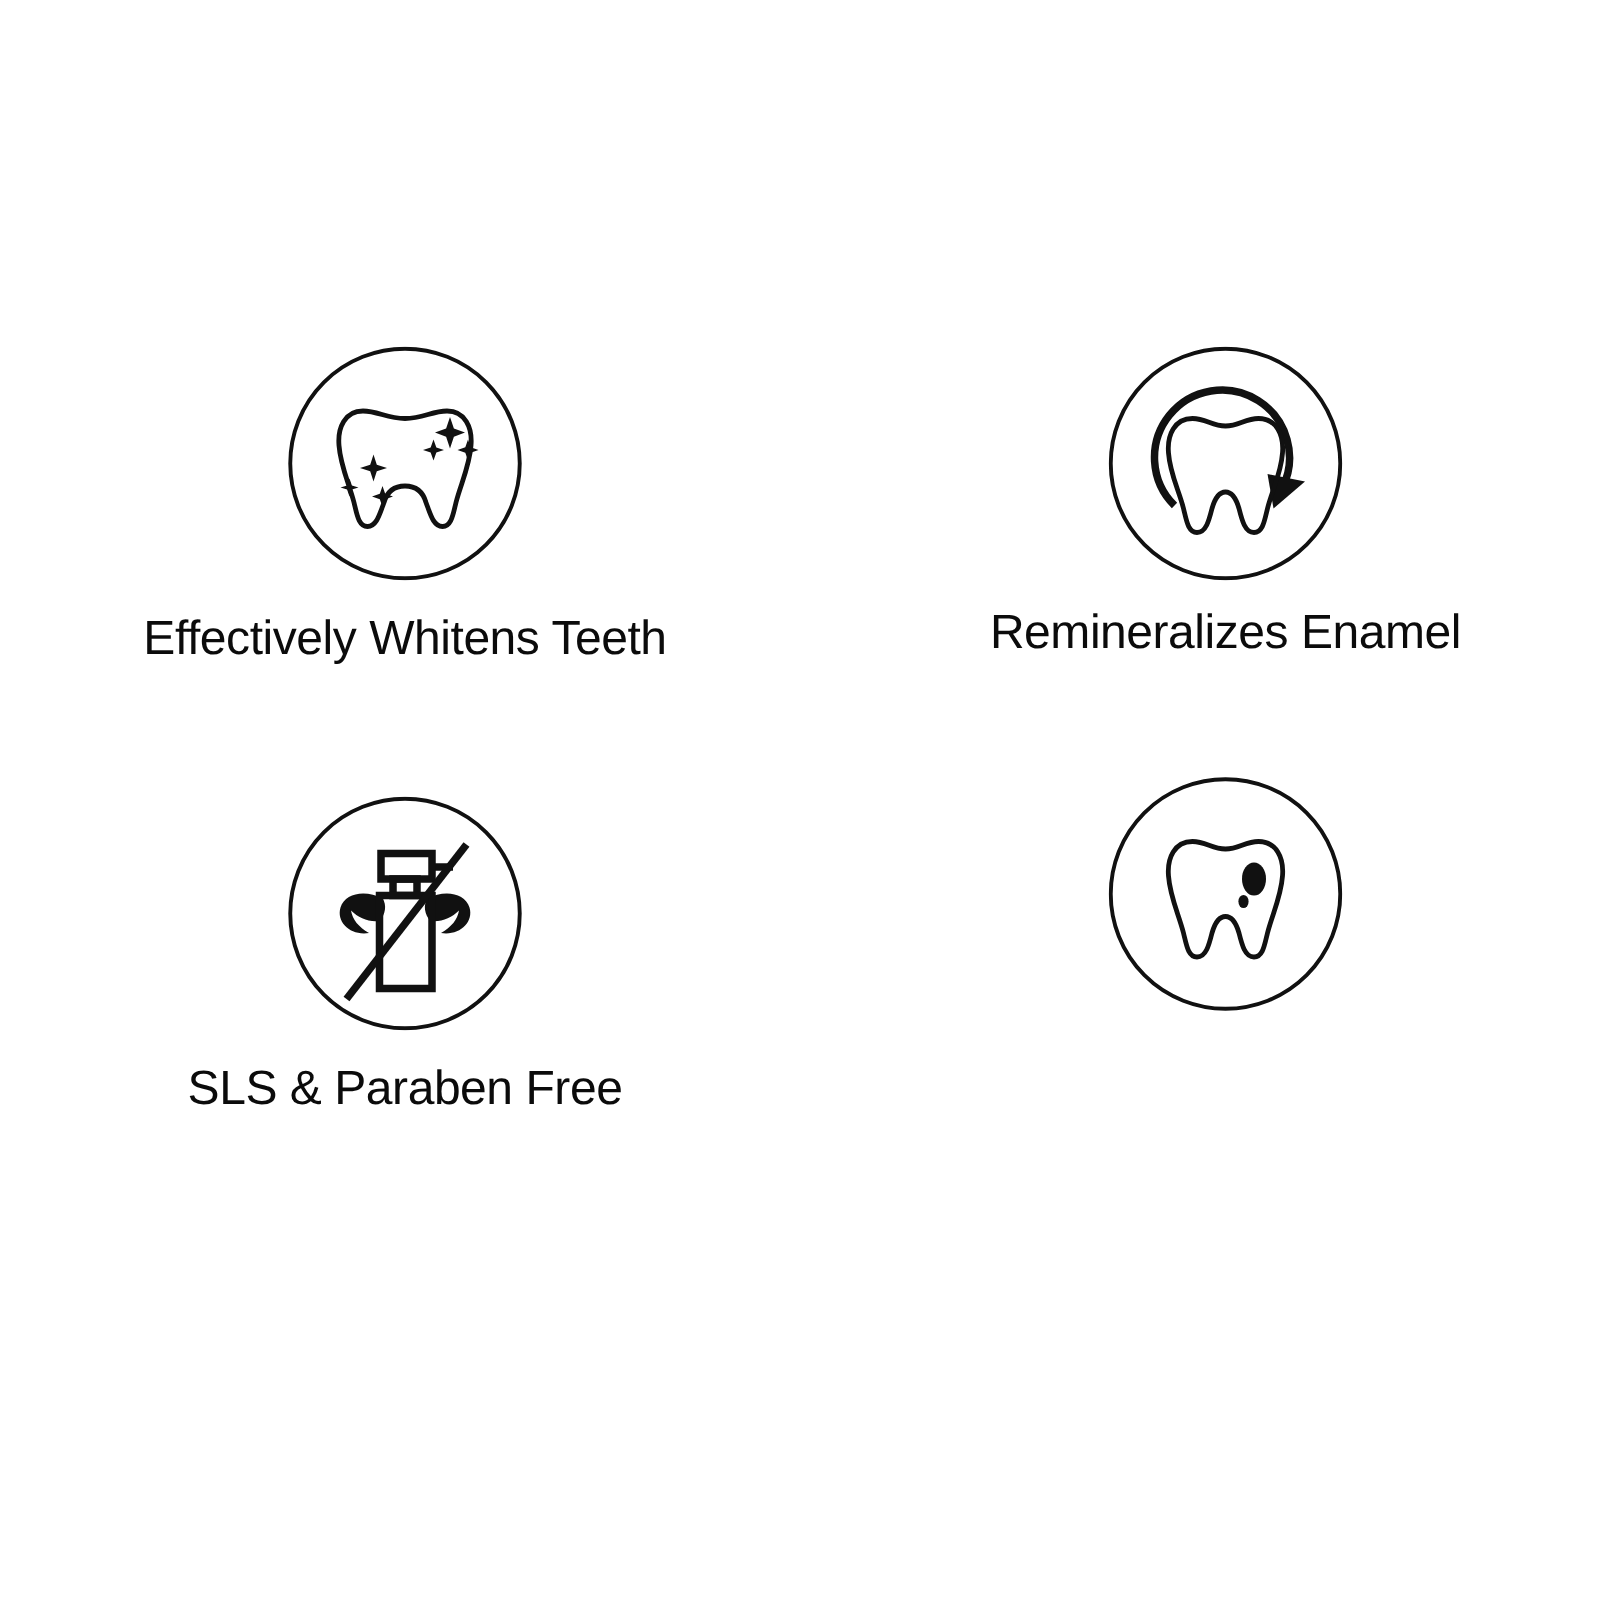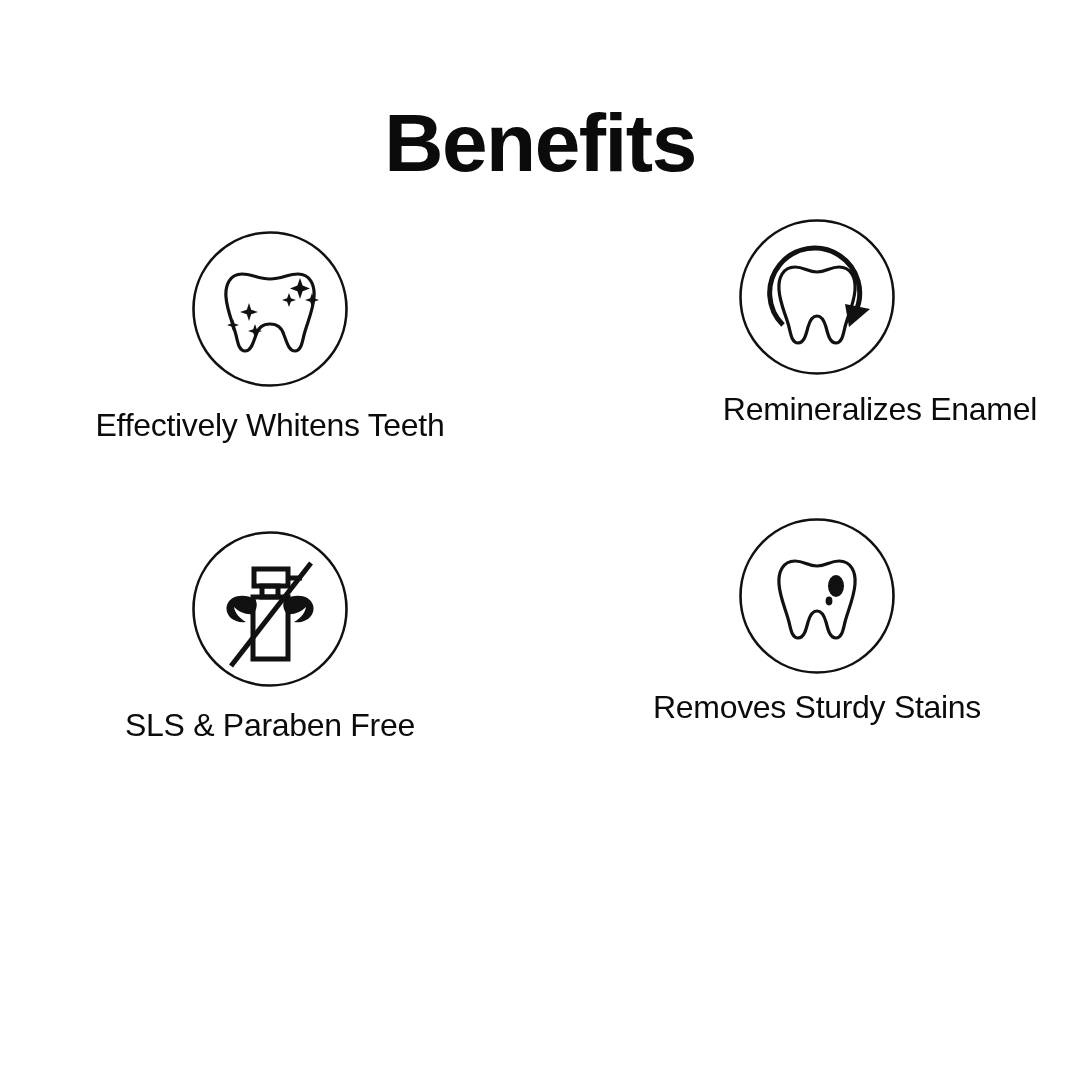--- a/index.html
+++ b/index.html
@@ -56,21 +56,21 @@
     font-weight: normal;
     font-size: 32px;
     line-height: 40px;
     letter-spacing: -0.3px;
     color: #0b0b0b;
     white-space: nowrap;
   }
 
   
   #benefit-0 { left: 50px;  top: 231px; }
-  #benefit-1 { left: 597px; top: 219px; text-align: right; }
+  #benefit-1 { left: 597px; top: 231px; }
   #benefit-2 { left: 50px;  top: 531px; }
   #benefit-3 { left: 597px; top: 518px; }
   #benefit-4 { left: 318px; top: 756px; }
 
   
   #benefit-1 .benefit-label { margin-top: 14px; }
   #benefit-3 .benefit-label { margin-top: 13px; }
   #benefit-4 .benefit-label { margin-top: 16px; }
 
   .stroke {
@@ -102,21 +102,20 @@
   .solid {
     fill: #111111;
     stroke: none;
   }
 </style>
 </head>
 <body>
 
 <div id="page">
 
-  <div id="page-title">Benefits</div>
 
   <div class="benefit" id="benefit-0">
     <div class="icon-wrap">
       <svg viewBox="0 0 156 156" xmlns="http://www.w3.org/2000/svg">
         <circle class="ring" cx="78" cy="78" r="76.5"></circle>
         <path class="stroke" d="M50 43
                                 C 38 43, 33 54, 34 66
                                 C 35 80, 41 92, 44 104
                                 C 46 112, 47 120, 53 120
                                 C 59 120, 61 112, 64 104
@@ -215,17 +214,16 @@
                                 C 103 120, 104 112, 106 104
                                 C 109 92, 115 80, 116 66
                                 C 117 54, 112 43, 100 43
                                 C 91 43, 87 48, 78 48
                                 C 69 48, 65 43, 56 43 Z"></path>
 
         <ellipse class="solid" cx="97" cy="68" rx="8" ry="11"></ellipse>
         <ellipse class="solid" cx="90" cy="83" rx="3.4" ry="4.4"></ellipse>
       </svg>
     </div>
-    <div class="benefit-label">Removes Sturdy Stains</div>
   </div>
 
 
 </div>
 
 </body></html>

